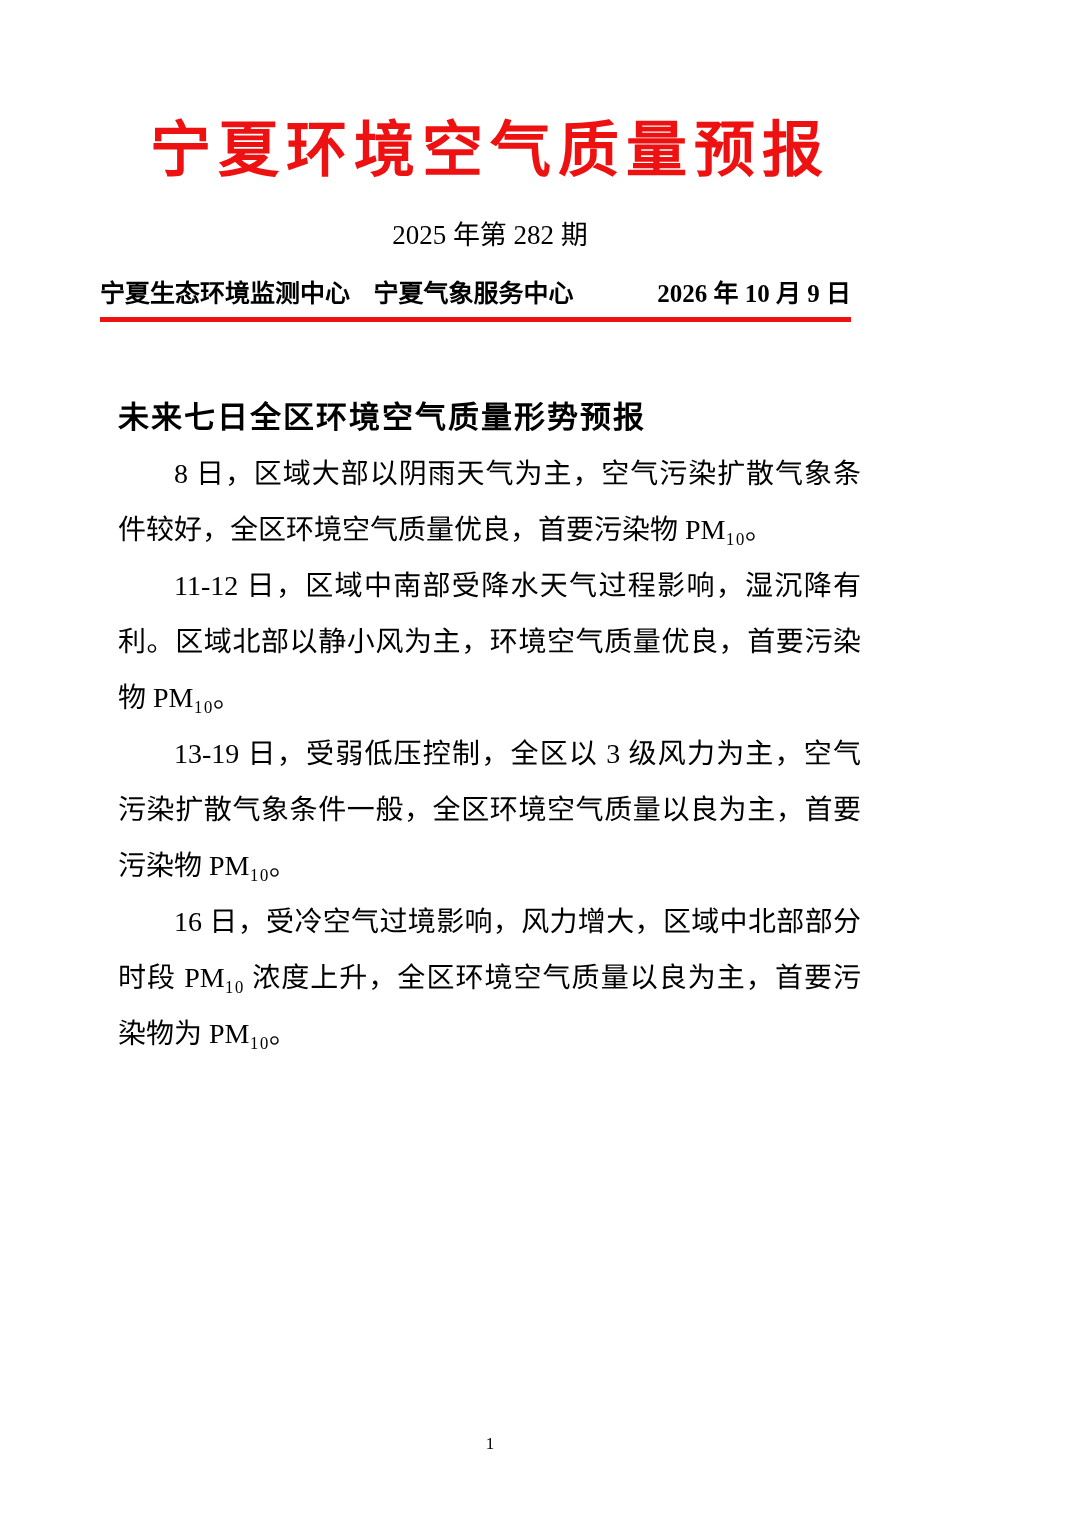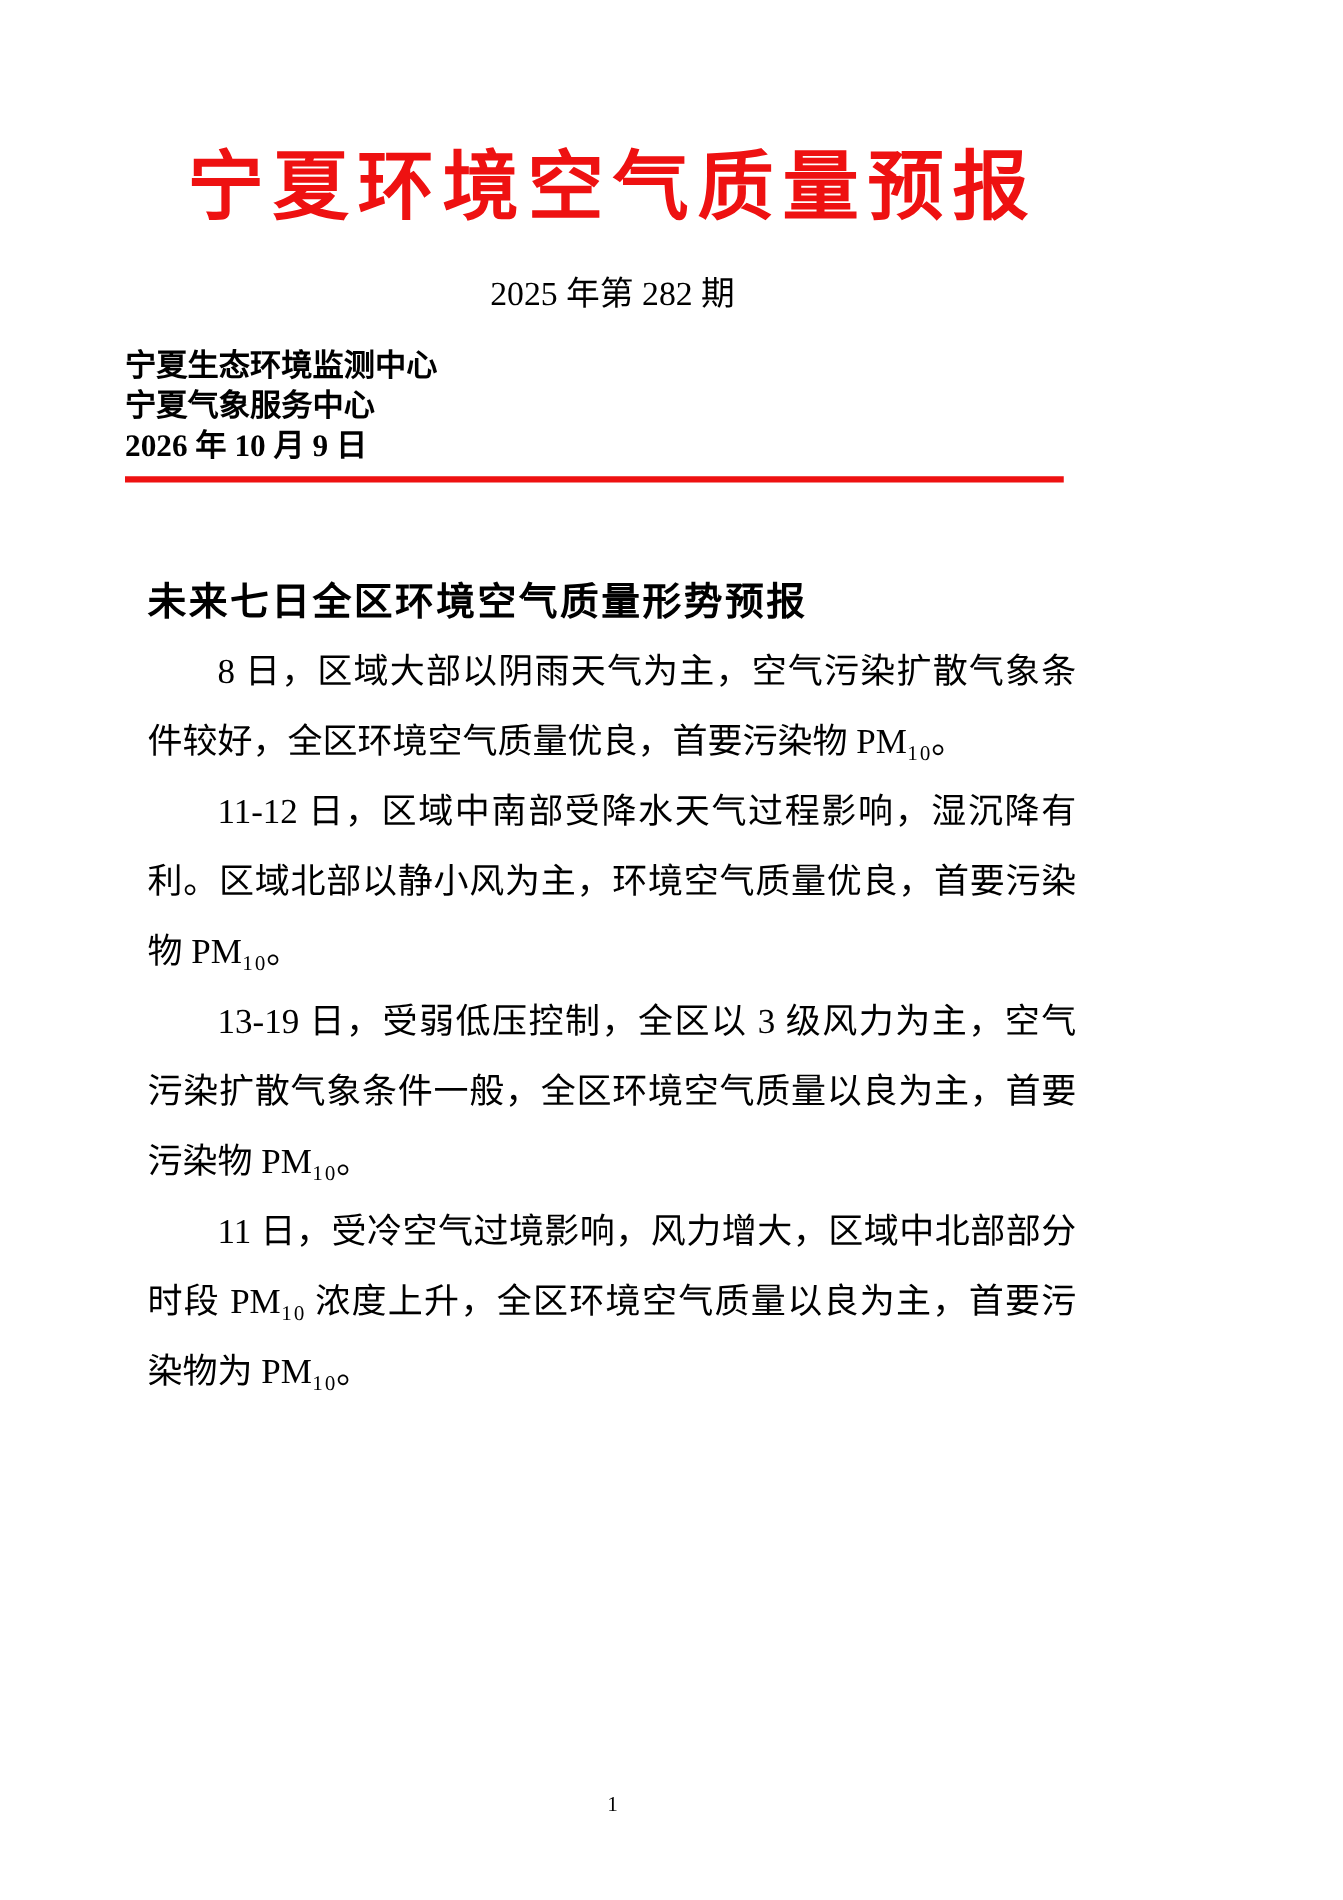--- a/index.html
+++ b/index.html
@@ -38,21 +38,20 @@
   }
   .masthead-row {
     margin: 26px 129px 0 100px;
     display: flex;
     justify-content: space-between;
     align-items: baseline;
     font-size: 25px;
     font-weight: bold;
     line-height: 32px;
     color: #000000;
-    flex-direction: column;
   }
   .masthead-row .org-center {
     margin-left: -60px;
     text-align: center;
   }
   .red-rule {
     margin: 7px 129px 0 100px;
     height: 5px;
     background: #ee1111;
     border: none;
@@ -106,18 +105,18 @@
   </div>
 
   <div class="red-rule"></div>
 
   <div class="section-title">未来七日全区环境空气质量形势预报</div>
 
   <div class="body-text">
     <p>8 日，区域大部以阴雨天气为主，空气污染扩散气象条件较好，全区环境空气质量优良，首要污染物 PM₁₀。</p>
     <p>11-12 日，区域中南部受降水天气过程影响，湿沉降有利。区域北部以静小风为主，环境空气质量优良，首要污染物 PM₁₀。</p>
     <p>13-19 日，受弱低压控制，全区以 3 级风力为主，空气污染扩散气象条件一般，全区环境空气质量以良为主，首要污染物 PM₁₀。</p>
-    <p>11 日，受冷空气过境影响，风力增大，区域中北部部分时段 PM₁₀ 浓度上升，全区环境空气质量以良为主，首要污染物为 PM₁₀。</p>
+    <p>16 日，受冷空气过境影响，风力增大，区域中北部部分时段 PM₁₀ 浓度上升，全区环境空气质量以良为主，首要污染物为 PM₁₀。</p>
   </div>
 
   <div class="page-number">1</div>
 
 </div>
 
 </body></html>

